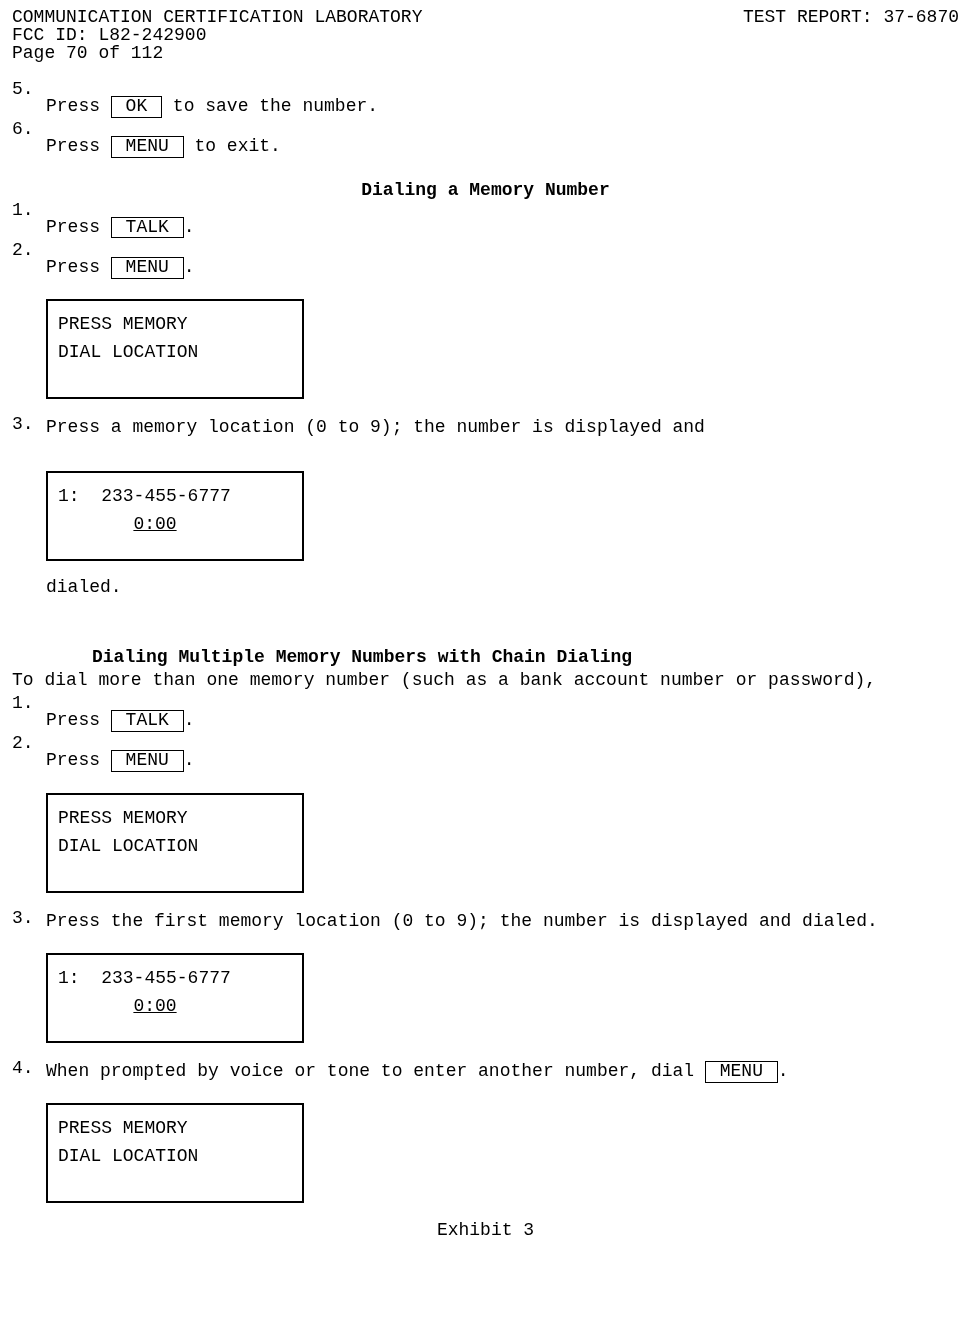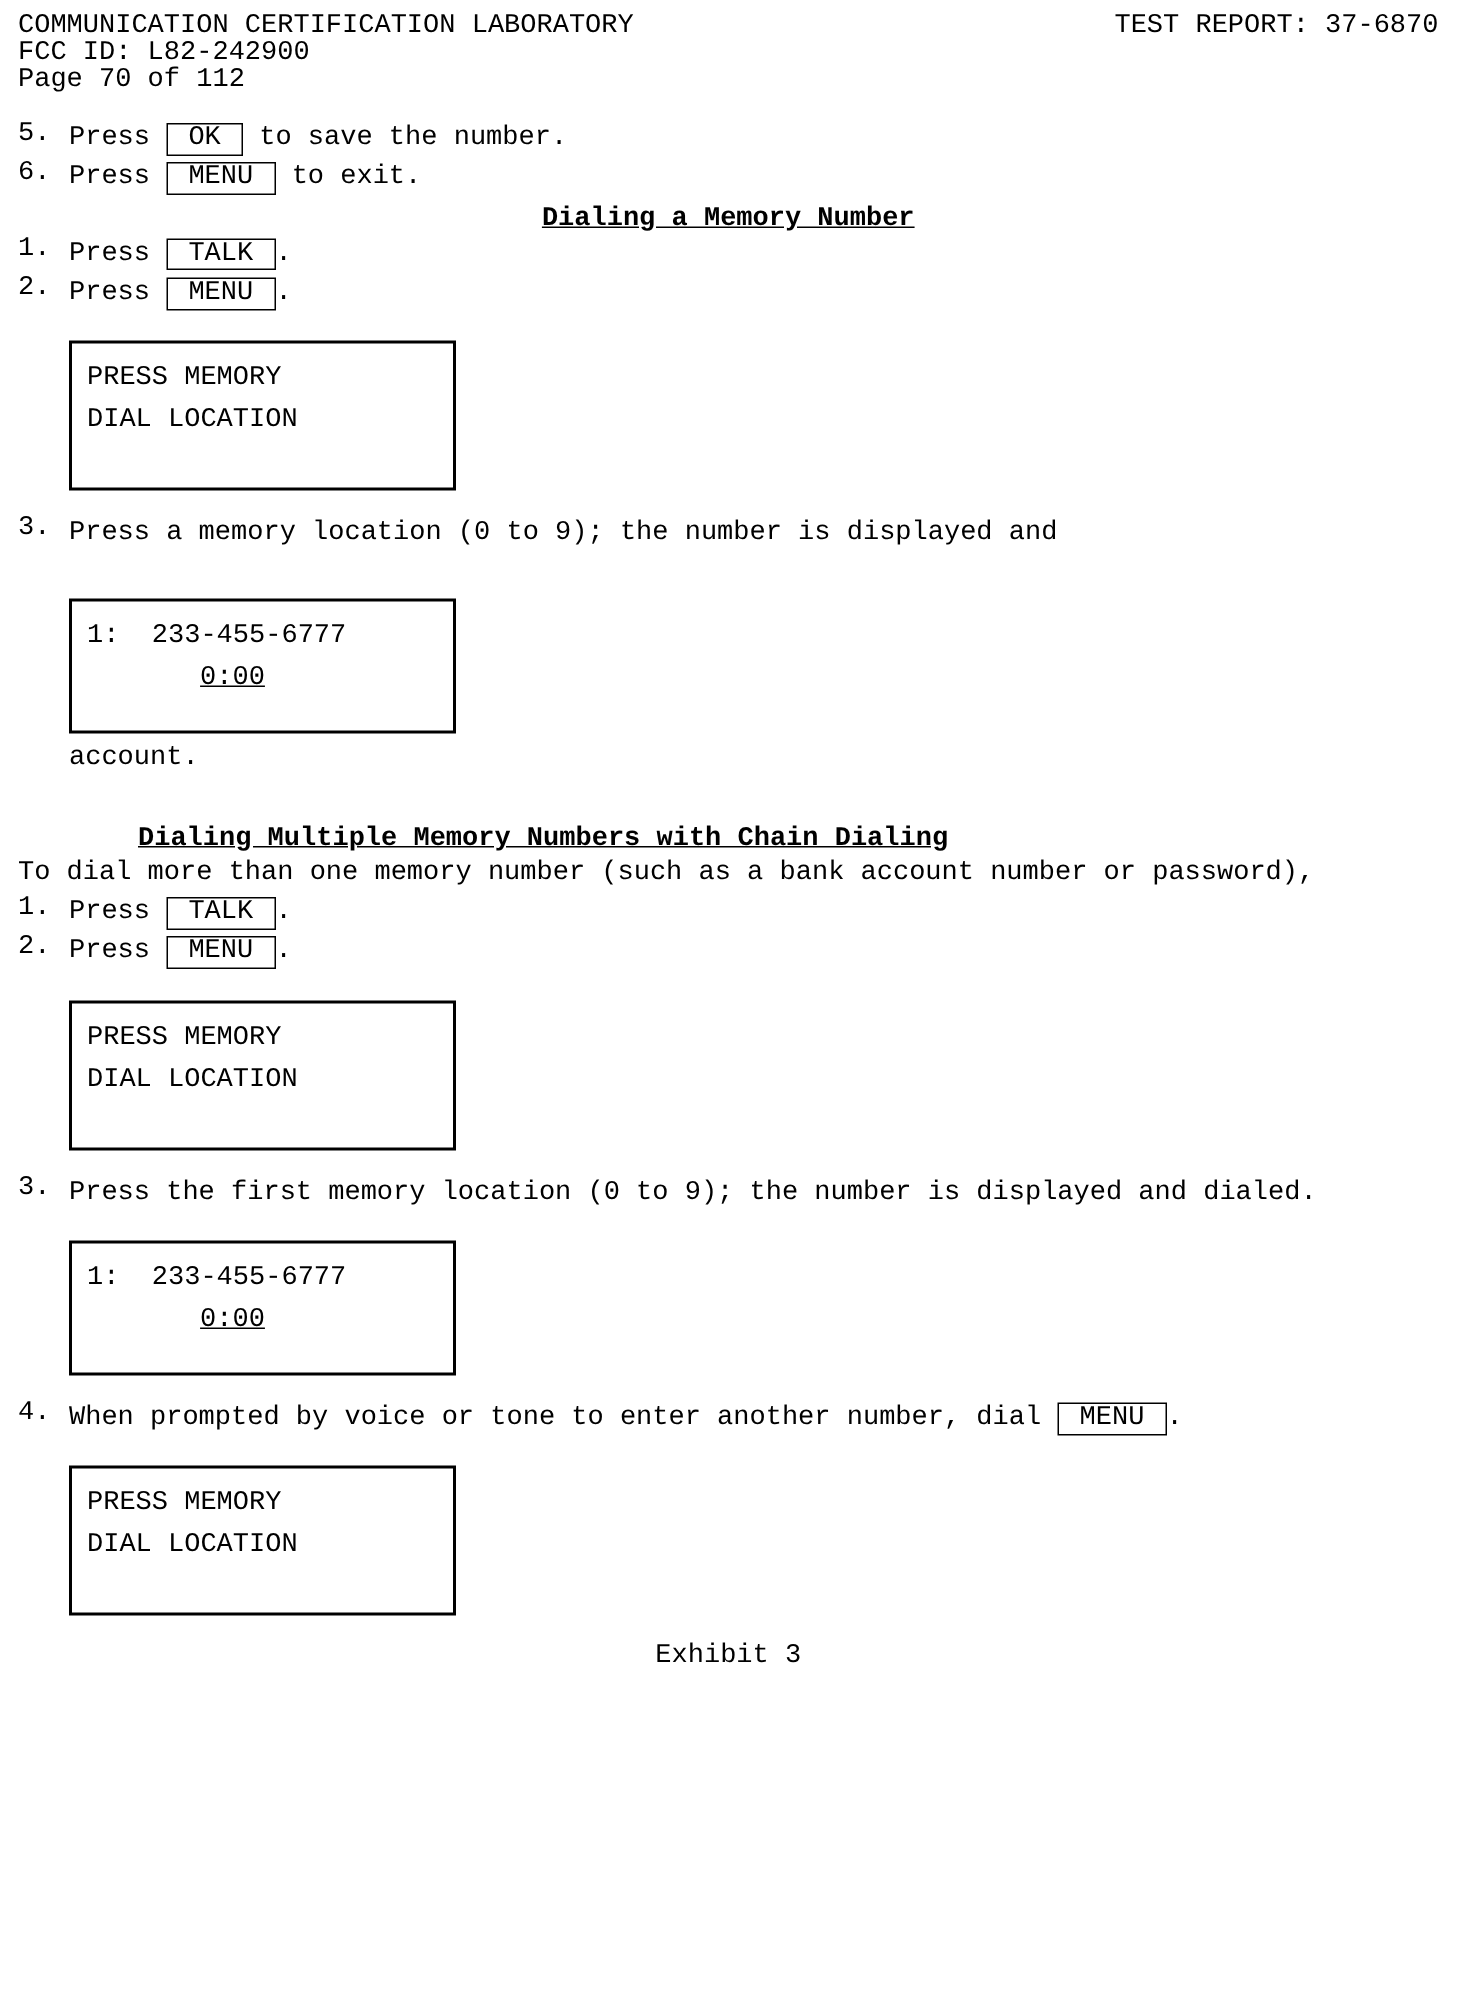--- a/index.html
+++ b/index.html
@@ -33,23 +33,22 @@
     min-height: 70px;
     white-space: pre;
     line-height: 1.55;
   }
   .display-box.smaller {
     min-height: 60px;
   }
   .section-title {
     font-weight: bold;
     text-align: center;
-    margin-top: 6px;
+    margin-top: 22px;
     margin-bottom: 2px;
-    text-decoration: underline;
   }
   .section-title.left {
     text-align: left;
     padding-left: 80px;
   }
   ol {
     list-style: none;
     padding-left: 0;
     margin: 0;
   }
@@ -59,21 +58,21 @@
     margin: 2px 0;
   }
   li.step .num {
     min-width: 34px;
     white-space: pre;
   }
   li.step .body {
     flex: 1;
     line-height: 1.35;
   }
-  .inline-line { line-height: 1.35; }
+  .inline-line { line-height: 1.35; margin-top: 14px; }
   .para {
     margin: 2px 0 2px 0;
     line-height: 1.35;
   }
   .footer {
     text-align: center;
     margin-top: 18px;
   }
   .timer-right {
     display: block;
@@ -141,21 +140,21 @@
     <span class="num">3.</span>
     <span class="body"> Press a memory location (0 to 9); the number is displayed and</span>
   </li>
 </ol>
 
 <div class="gap-sm"></div>
 
 <div class="display-box smaller"><span>1:  233-455-6777</span>
 <span class="timer-right">0:00</span></div>
 
-<div class="indent inline-line">account.</div>
+<div class="indent inline-line">dialed.</div>
 
 <div class="gap"></div>
 <div class="gap-sm"></div>
 
 <div class="section-title left">Dialing Multiple Memory Numbers with Chain Dialing</div>
 
 <div class="para">To dial more than one memory number (such as a bank account number or password),</div>
 
 <ol>
   <li class="step">

